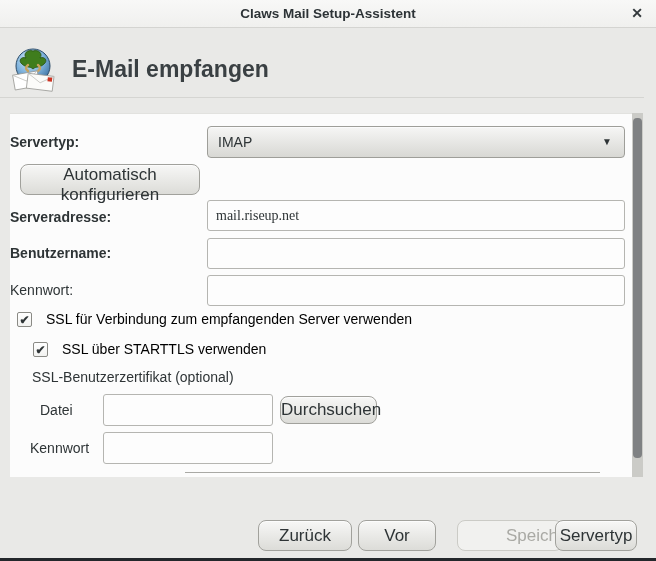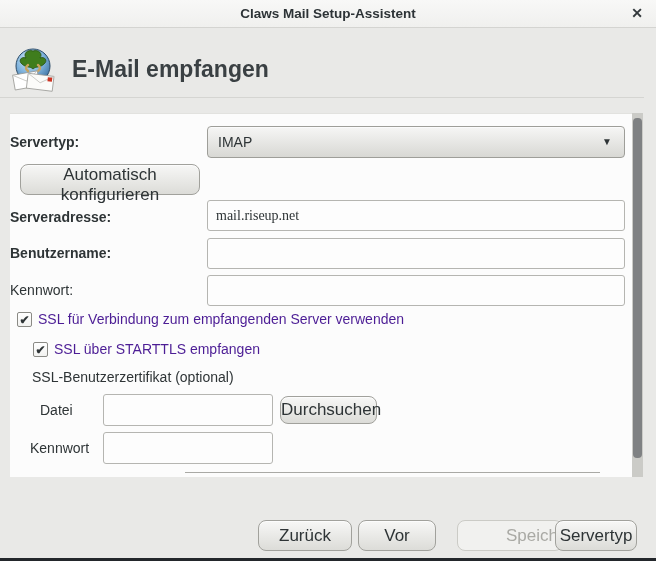--- a/index.html
+++ b/index.html
@@ -85,21 +85,21 @@
     font-size:10px; color:#2e3436;
   }
 
   .checkbox {
     position:absolute; width:15px; height:15px;
     background:linear-gradient(to bottom,#ffffff,#f2f2f0);
     border:1px solid #8a8a85; border-radius:2px;
     text-align:center; line-height:14px; font-size:12px; font-weight:bold;
     color:#2e3436; cursor:pointer;
   }
-  .chk-label { position:absolute; font-size:14px; line-height:22px; color:#4c1d95; }
+  .chk-label { position:absolute; font-size:14px; line-height:22px; color:#000000;margin-left:8px; }
 
   .section-label { position:absolute; font-size:14px; line-height:22px; color:#2e3436; }
 
   .frame-edge { position:absolute; height:1px; background:#a9a9a5; }
 
   
   .scrollbar-track {
     position:absolute; left:632px; top:113px; width:11px; height:364px;
     background:#cbcbc7;
   }
@@ -168,21 +168,21 @@
     <input class="text-input" style="left: 197px; top: 161px; width: 418px; height: 31px;">
 
     <div class="checkbox" style="left:7px; top:198px;">
       <span>✔</span>
     </div>
     <div class="chk-label" style="left:28px; top:194px;">SSL für Verbindung zum empfangenden Server verwenden</div>
 
     <div class="checkbox" style="left:23px; top:228px;">
       <span>✔</span>
     </div>
-    <div class="chk-label" style="left:44px; top:224px;">SSL über STARTTLS empfangen</div>
+    <div class="chk-label" style="left:44px; top:224px;">SSL über STARTTLS verwenden</div>
 
     <div class="section-label" style="left:22px; top:252px;">SSL-Benutzerzertifikat (optional)</div>
 
     <div class="frm-label" style="left:30px; top:280px; width:60px; line-height:32px;">Datei</div>
     <input class="text-input" style="left: 93px; top: 280px; width: 170px; height: 32px;">
     <button class="gtk-btn" style="left:270px; top:282px; width:97px; height:28px;">Durchsuchen</button>
 
     <div class="frm-label" style="left:20px; top:318px; width:70px; line-height:32px;">Kennwort</div>
     <input class="text-input" style="left: 93px; top: 318px; width: 170px; height: 32px;">
 

